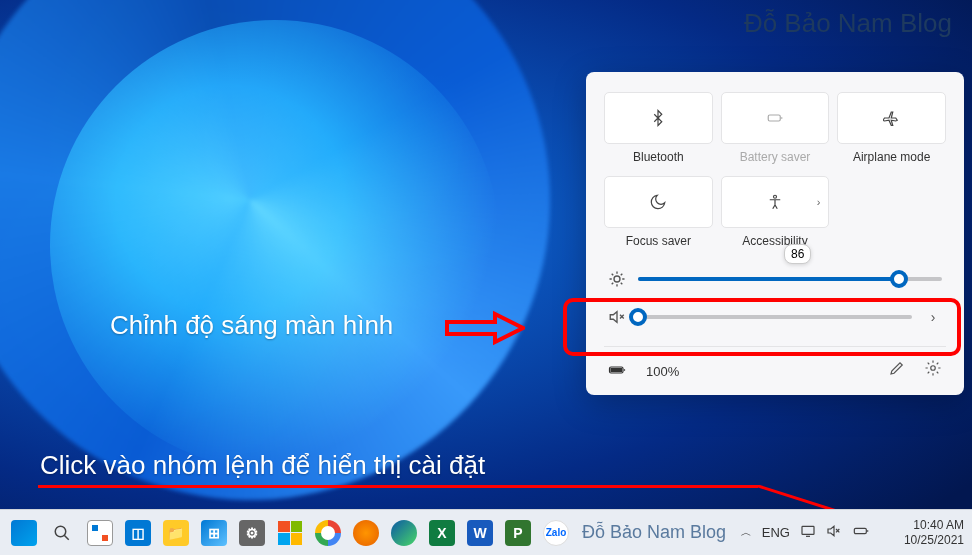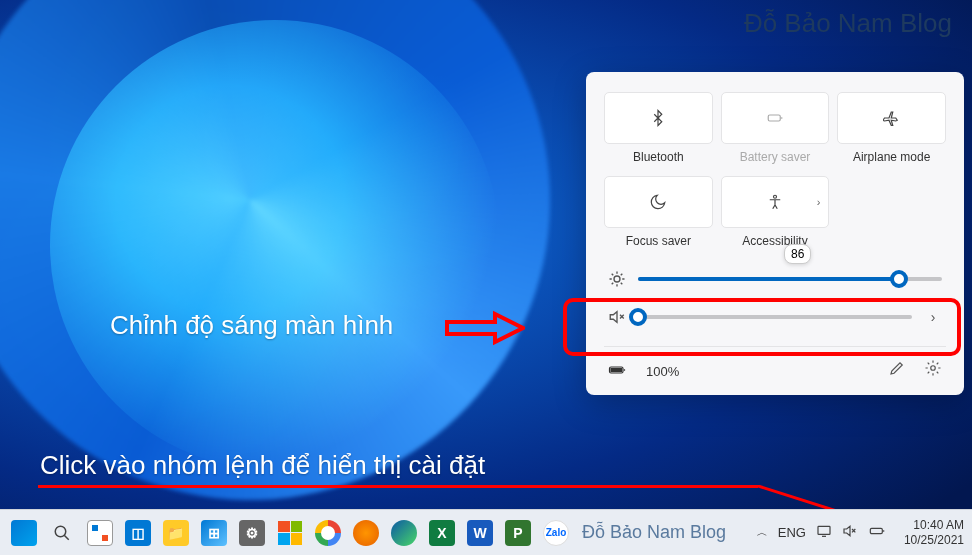--- a/index.html
+++ b/index.html
@@ -42,21 +42,21 @@
 .qs-footer .tools { display: flex; gap: 18px; color: #555; padding-top: 8px; }
 .qs-footer .tools span { cursor: pointer; }
 
 .taskbar { position: absolute; left: 0; right: 0; bottom: 0; height: 46px; background: #e9edf3; border-top: 1px solid #d0d4da; display: flex; align-items: center; padding: 0 8px; z-index: 50; }
 .tb-icons { display: flex; align-items: center; gap: 6px; }
 .tb-icon { width: 32px; height: 32px; border-radius: 4px; display: flex; align-items: center; justify-content: center; font-size: 18px; }
 .tb-spacer { flex: 1; }
 .tb-text { color: #5a7a9e; font-size: 18px; margin: 0 10px; }
 .tb-tray { display: flex; align-items: center; gap: 10px; font-size: 13px; color: #333; }
 .tb-tray .up { font-size: 11px; }
-.tb-clock { text-align: right; line-height: 1.2; font-size: 12px; margin-left: 8px; }
+.tb-clock { text-align: right; line-height: 1.2; font-size: 12px; margin-left: 24px; }
 
 .icon-svg { width: 18px; height: 18px; }
 
 
 .ti { width:26px; height:26px; border-radius:4px; display:flex; align-items:center; justify-content:center; font-size:14px; color:#fff; font-weight:bold; }
 .win { background: linear-gradient(135deg,#0078d4,#00a2ed); }
 .srch { color:#444; }
 .tsk { background:#fff; border:1px solid #999; position:relative; }
 .tsk::before{content:'';position:absolute;left:4px;top:4px;width:6px;height:6px;background:#0078d4;}
 .tsk::after{content:'';position:absolute;right:4px;bottom:4px;width:6px;height:6px;background:#f25022;}

